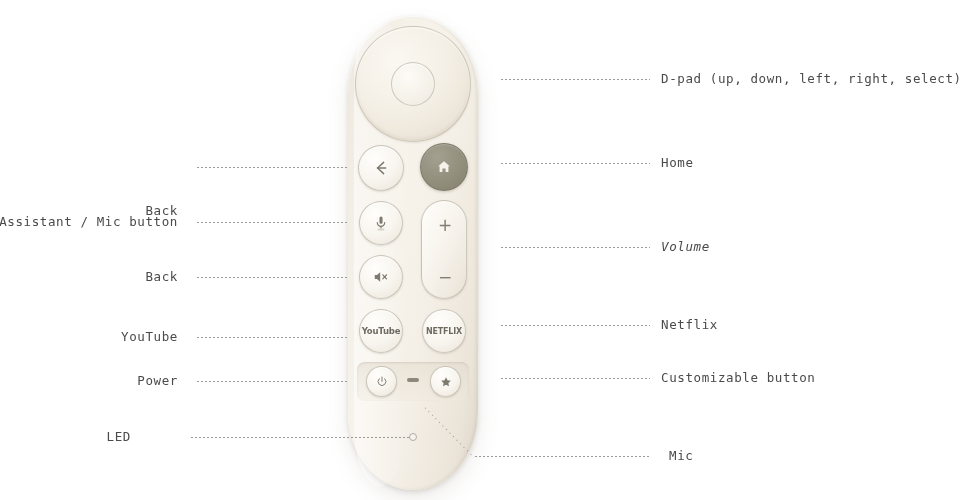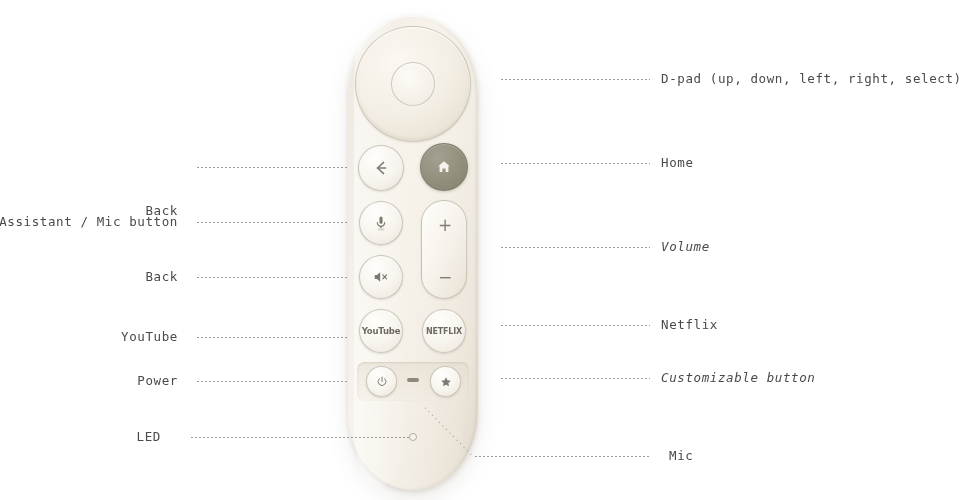--- a/index.html
+++ b/index.html
@@ -301,22 +301,22 @@
   <div class="leader" style="left:500px; top:378px; width:150px;"></div>
   <div class="leader" style="left:474px; top:456px; width:176px;"></div>
 
   <div class="leader-diag" style="left:424px; top:406px; width:72px; transform: rotate(45.5deg);"></div>
 
   <div class="label left" style="right:782px; top:161px;margin-top:44px;">Back</div>
   <div class="label left" style="right:782px; top:216px;">Assistant / Mic button</div>
   <div class="label left" style="right:782px; top:271px;">Back</div>
   <div class="label left" style="right:782px; top:331px;">YouTube</div>
   <div class="label left" style="right:782px; top:375px;">Power</div>
-  <div class="label left" style="right:799px; top:431px;">LED</div>
+  <div class="label left" style="right:829px; top:431px;">LED</div>
 
   <div class="label right" style="left:661px; top:73px;">D-pad (up, down, left, right, select)</div>
   <div class="label right" style="left:661px; top:157px;">Home</div>
   <div class="label right" style="left:661px; top:241px;font-style:italic;">Volume</div>
   <div class="label right" style="left:661px; top:319px;">Netflix</div>
-  <div class="label right" style="left:661px; top:372px;font-style:italic;">Customizable button</div>
+  <div class="label right" style="left:661px; top:372px;">Customizable button</div>
   <div class="label right" style="left:661px; top:450px;padding-left:8px;">Mic</div>
 
 </div>
 
 </body></html>

